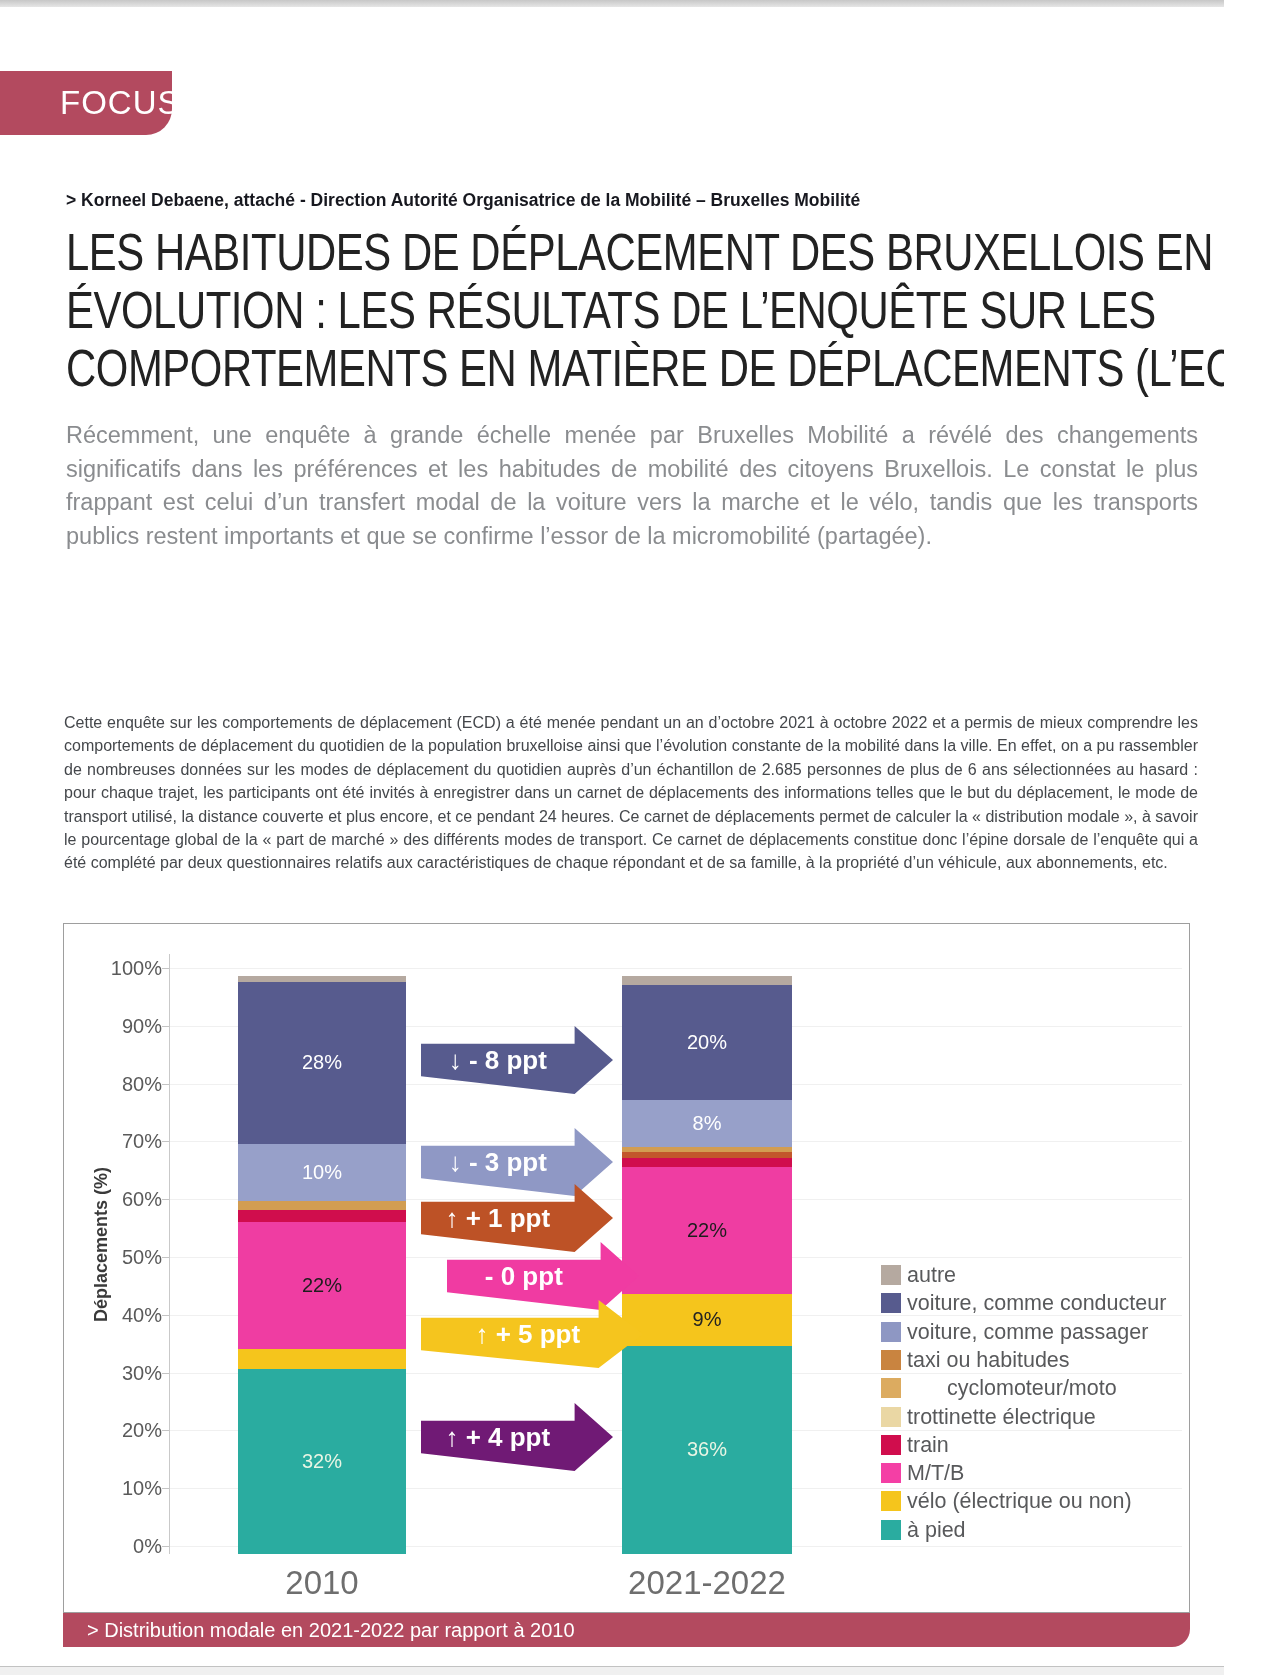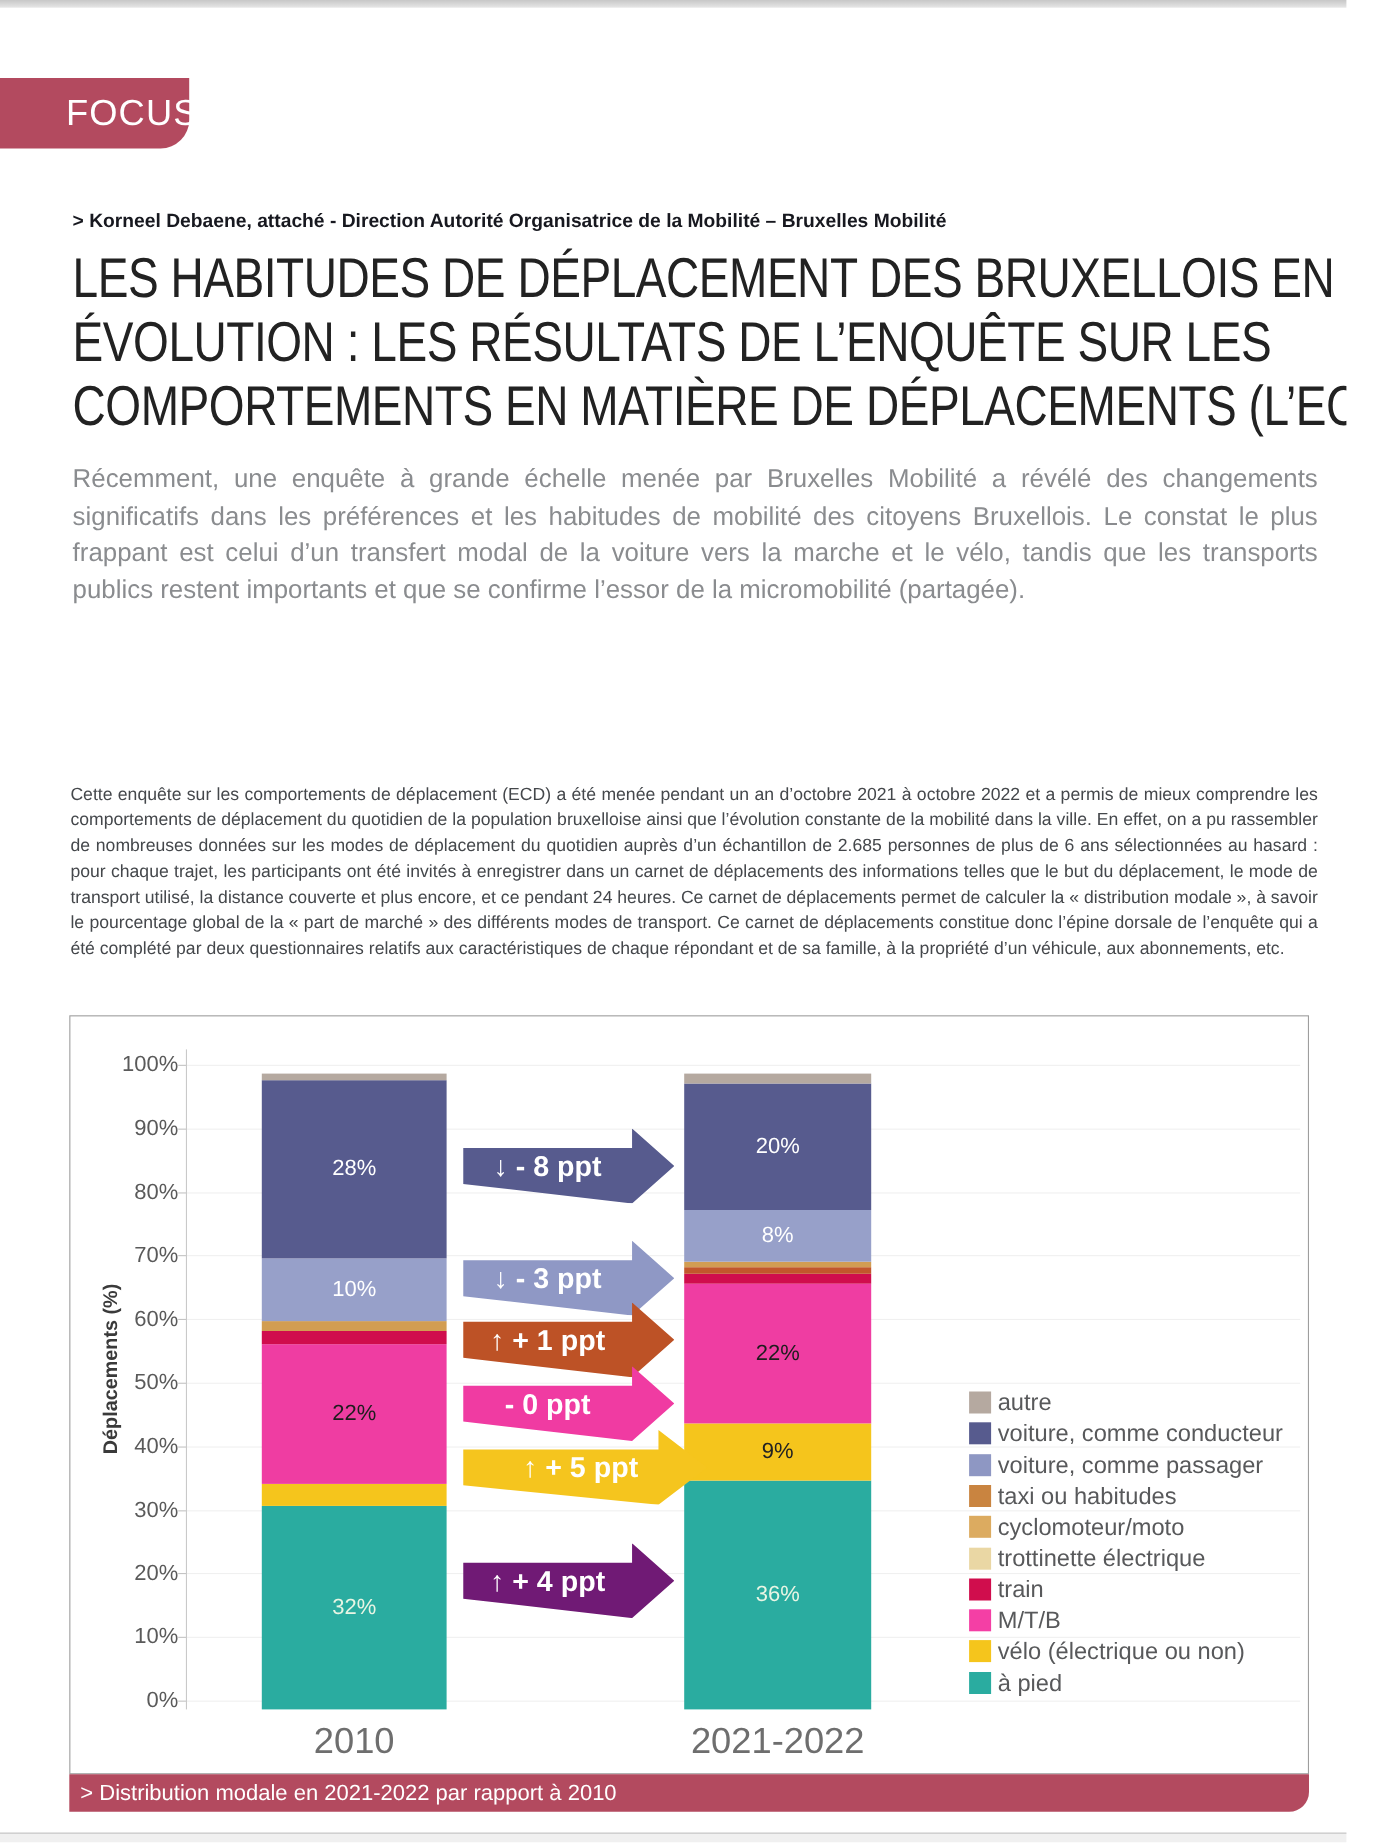--- a/index.html
+++ b/index.html
@@ -46,37 +46,37 @@
             font-size:20px;flex:0 0 auto;}
 
   .arrows{position:absolute;left:357px;top:16px;width:192px;height:690px;text-decoration:underline;}
   .arrow{position:absolute;left:0;width:192px;height:68px;color:#fff;
             clip-path:polygon(0 26%,80% 26%,80% 0,100% 50%,80% 100%,0 74%);
             display:flex;align-items:center;}
   .arrow span{width:80%;text-align:center;font-size:26px;font-weight:bold;}
   .arrow:nth-child(1){top:86px;}
   .arrow:nth-child(2){top:188px;}
   .arrow:nth-child(3){top:244px;}
-  .arrow:nth-child(4){top:302px;}
+  .arrow:nth-child(4){top:302px;margin-left:26px;}
   .arrow:nth-child(5){top:360px;padding-left:30px;}
   .arrow:nth-child(6){top:463px;}
 
   .cat-label{position:absolute;top:640px;font-size:33px;color:#6e6e6e;text-align:center;}
   #cat0{left:174px;width:168px;}
   #cat1{left:540px;width:206px;}
 
   .legend{position:absolute;left:817px;top:339px;}
   .legend-item{position:absolute;left:0;height:24px;display:flex;align-items:center;
             white-space:nowrap;}
   .legend-swatch{width:20px;height:20px;margin-right:6px;flex:0 0 auto;}
   .legend-label{font-size:21.5px;color:#58595b;}
 
   .caption-bar{position:absolute;left:63px;top:1613px;width:1127px;height:34px;
             border-radius:0 0 18px 0;color:#ffffff;font-size:20px;line-height:34px;
-            padding-left:10px;box-sizing:border-box;}
+            padding-left:24px;box-sizing:border-box;}
 </style>
 </head>
 <body>
 
 <div id="page">
 
   <div class="edge-top"></div>
 
   <div class="focus-banner" style="background: rgb(179, 74, 95);">
     <span>FOCUS</span>
@@ -207,21 +207,21 @@
           <div class="legend-label">voiture, comme conducteur</div>
         </div>
         <div class="legend-item" style="top: 57px;">
           <div class="legend-swatch" style="background: rgb(142, 151, 195);"></div>
           <div class="legend-label">voiture, comme passager</div>
         </div>
         <div class="legend-item" style="top: 85px;">
           <div class="legend-swatch" style="background: rgb(201, 132, 64);"></div>
           <div class="legend-label">taxi ou habitudes</div>
         </div>
-        <div class="legend-item" style="top: 113px;">
+        <div class="legend-item" style="top: 113px; gap: 40px;">
           <div class="legend-swatch" style="background: rgb(220, 171, 96);"></div>
           <div class="legend-label">cyclomoteur/moto</div>
         </div>
         <div class="legend-item" style="top: 142px;">
           <div class="legend-swatch" style="background: rgb(234, 215, 164);"></div>
           <div class="legend-label">trottinette électrique</div>
         </div>
         <div class="legend-item" style="top: 170px;">
           <div class="legend-swatch" style="background: rgb(208, 13, 77);"></div>
           <div class="legend-label">train</div>

